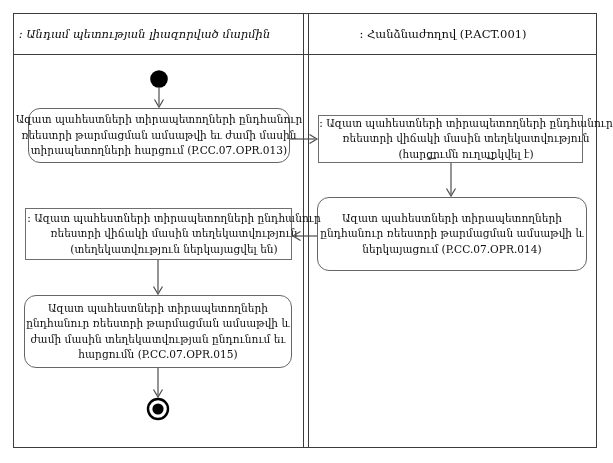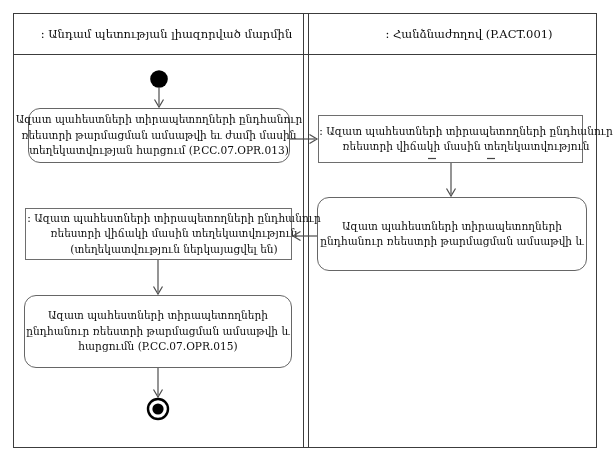--- a/index.html
+++ b/index.html
@@ -22,22 +22,22 @@
   .lane-divider{
     position:absolute;top:13px;height:435px;width:1.4px;background:#3c3c3c;
   }
   .lane-divider.l1{left:303px;}
   .lane-divider.l2{left:307.6px;}
   .lane-header{
     position:absolute;top:14px;height:40px;
     display:flex;flex-direction:column;align-items:center;justify-content:center;
     font-size:11.5px;line-height:16.5px;text-align:center;
   }
-  .lane-header.left{left:22px;width:289px;}
-  .lane-header.right{left:325px;width:288px;}
+  .lane-header.left{left:0;width:289px;font-style:italic;}
+  .lane-header.right{left:299px;width:288px;}
   .node-box{
     position:absolute;box-sizing:border-box;
     display:flex;flex-direction:column;align-items:center;justify-content:center;
     text-align:center;font-size:10.6px;line-height:15.4px;
     background:#ffffff;
   }
   .node-box .ln{white-space:nowrap;}
   .activity{border:1.2px solid #666666;border-radius:12px;}
   .object-state{border:1.2px solid #6e6e6e;border-radius:0;padding-left:31px;}
   #box-request{left:28px;top:108px;width:262px;height:55px;}
@@ -60,42 +60,45 @@
   <div class="lane-header left">
     <div class="ln">: Անդամ պետության լիազորված մարմին</div>
   </div>
   <div class="lane-header right">
     <div class="ln">: Հանձնաժողով (P.ACT.001)</div>
   </div>
 
   <div class="node-box activity" id="box-request">
     <div class="ln">Ազատ պահեստների տիրապետողների ընդհանուր</div>
     <div class="ln">ռեեստրի թարմացման ամսաթվի եւ ժամի մասին</div>
-    <div class="ln">տեղեկատվության հարցում (P.CC.07.OPR.013)</div>
+    <div class="ln">տիրապետողների հարցում (P.CC.07.OPR.013)</div>
   </div>
 
   <div class="node-box object-state" id="box-sent">
     <div class="ln">: Ազատ պահեստների տիրապետողների ընդհանուր</div>
     <div class="ln">ռեեստրի վիճակի մասին տեղեկատվություն</div>
+    <div class="ln">(հարցումն ուղարկվել է)</div>
   </div>
 
   <div class="node-box activity" id="box-process">
     <div class="ln">Ազատ պահեստների տիրապետողների</div>
     <div class="ln">ընդհանուր ռեեստրի թարմացման ամսաթվի և</div>
+    <div class="ln">ներկայացում (P.CC.07.OPR.014)</div>
   </div>
 
   <div class="node-box object-state" id="box-presented">
     <div class="ln">: Ազատ պահեստների տիրապետողների ընդհանուր</div>
     <div class="ln">ռեեստրի վիճակի մասին տեղեկատվություն</div>
     <div class="ln">(տեղեկատվություն ներկայացվել են)</div>
   </div>
 
   <div class="node-box activity" id="box-receive">
     <div class="ln">Ազատ պահեստների տիրապետողների</div>
     <div class="ln">ընդհանուր ռեեստրի թարմացման ամսաթվի և</div>
+    <div class="ln">ժամի մասին տեղեկատվության ընդունում եւ</div>
     <div class="ln">հարցումն (P.CC.07.OPR.015)</div>
   </div>
 
   <svg class="overlay" viewBox="0 0 613 463">
     <g stroke="#4d4d4d" stroke-width="1.2" fill="none">
 
       <circle cx="159" cy="79" r="8.8" fill="#000000" stroke="none"></circle>
 
       <g>
         <line x1="159" y1="88" x2="159" y2="105"></line>

